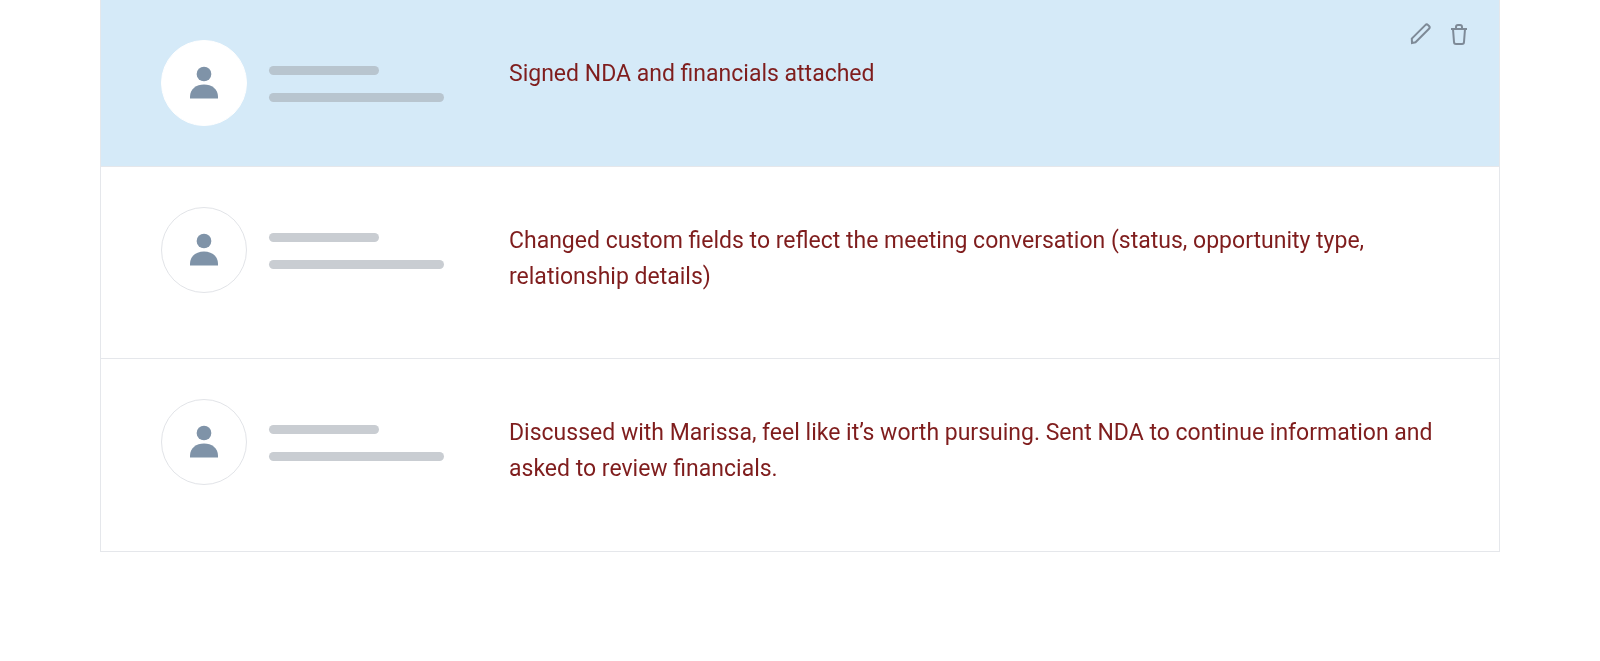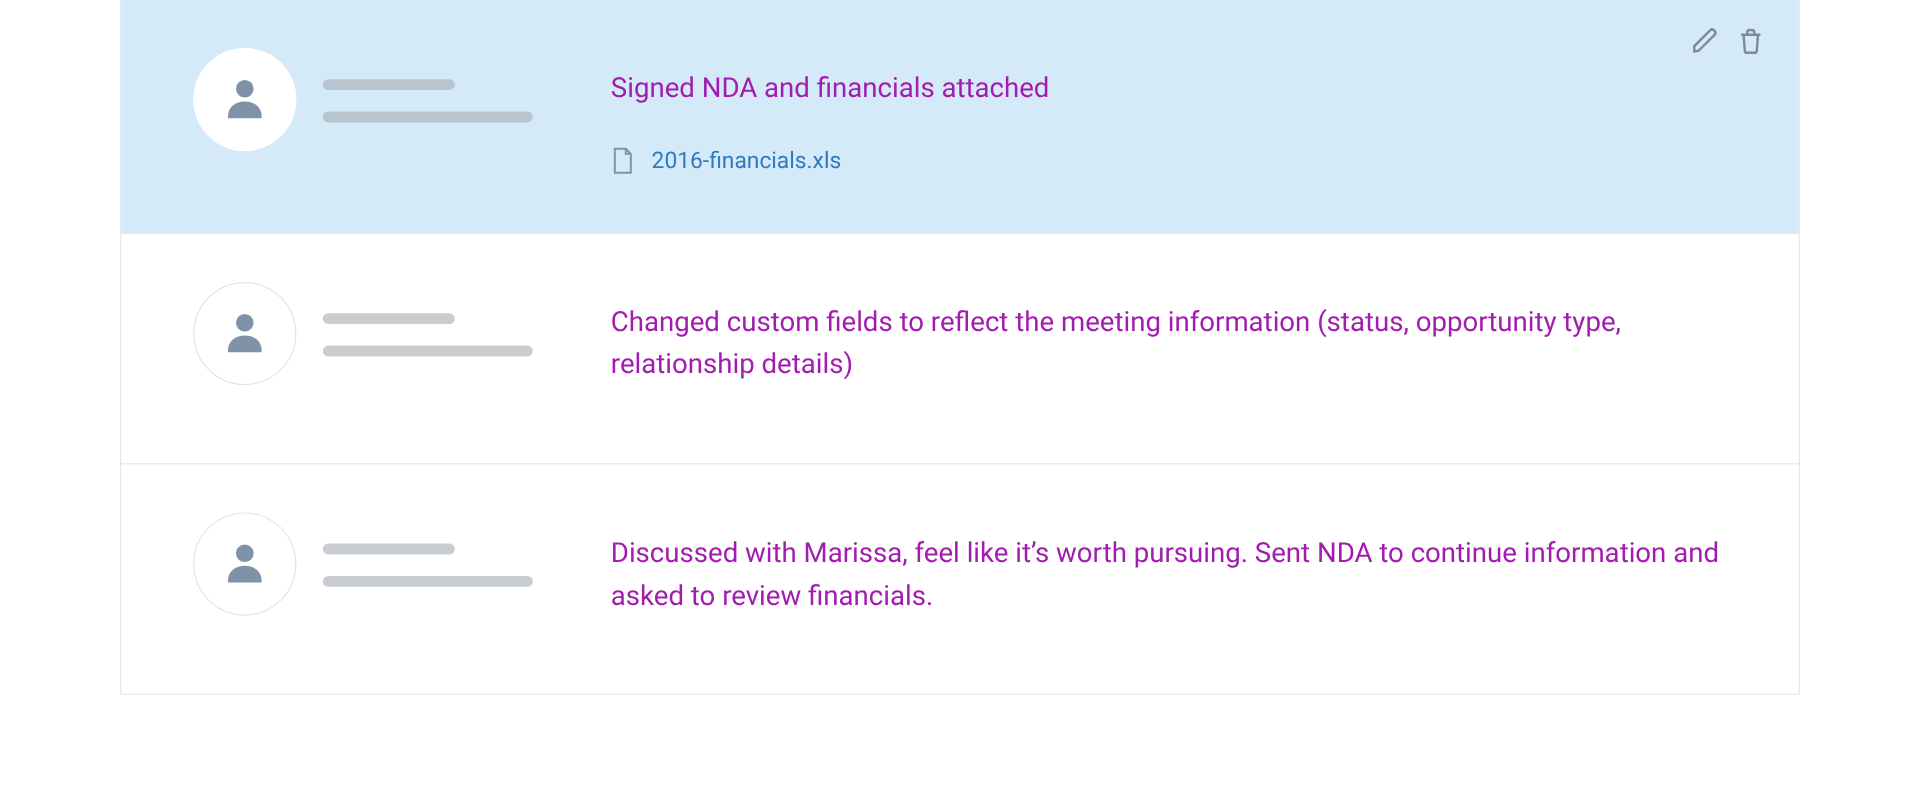--- a/index.html
+++ b/index.html
@@ -60,21 +60,21 @@
   .activity-item.highlight .meta-bar { background: #b8c5cf; }
   .meta-bar.short { width: 110px; }
   .meta-bar.long  { width: 175px; }
   .content-col {
     flex: 1 1 auto;
     padding-top: 16px;
   }
   .note-text {
     font-size: 23px;
     line-height: 1.55;
-    color: #a21caf;
+    color: #7f1d1d;
     margin: 0 0 24px 0;
   }
   .attachments { margin-top: 30px; }
   .attachment {
     display: flex;
     align-items: center;
     gap: 14px;
     margin-bottom: 8px;
     color: #2f7bbf;
     font-size: 19px;
@@ -124,50 +124,41 @@
         </span>
       </div>
     </div>
     <div class="meta-col">
       <div class="meta-bar short"></div>
       <div class="meta-bar long"></div>
     </div>
     <div class="content-col">
       <p class="note-text">Signed NDA and financials attached</p>
       <div class="attachments">
-        <div class="attachment">
-          <span class="file-icon">
-            <svg viewBox="0 0 24 28" fill="none" stroke="#7f93a8" stroke-width="2">
-                <path d="M4 2h11l5 5v19H4V2z"></path>
-                <path d="M15 2v5h5"></path>
-              </svg>
-          </span>
-          <span>2016-financials.xls</span>
-        </div>
       </div>
     </div>
   </div>
 
   <div class="activity-item">
     <div class="avatar-col">
       <div class="avatar">
         <span>
           <svg viewBox="0 0 24 24" fill="#7f93a8">
               <circle cx="12" cy="8" r="4.2"></circle>
               <path d="M4 21c0-4.4 3.6-7 8-7s8 2.6 8 7v1H4v-1z"></path>
             </svg>
         </span>
       </div>
     </div>
     <div class="meta-col">
       <div class="meta-bar short"></div>
       <div class="meta-bar long"></div>
     </div>
     <div class="content-col">
-      <p class="note-text">Changed custom fields to reflect the meeting information (status, opportunity type, relationship details)</p>
+      <p class="note-text">Changed custom fields to reflect the meeting conversation (status, opportunity type, relationship details)</p>
     </div>
   </div>
 
   <div class="activity-item">
     <div class="avatar-col">
       <div class="avatar">
         <span>
           <svg viewBox="0 0 24 24" fill="#7f93a8">
               <circle cx="12" cy="8" r="4.2"></circle>
               <path d="M4 21c0-4.4 3.6-7 8-7s8 2.6 8 7v1H4v-1z"></path>

